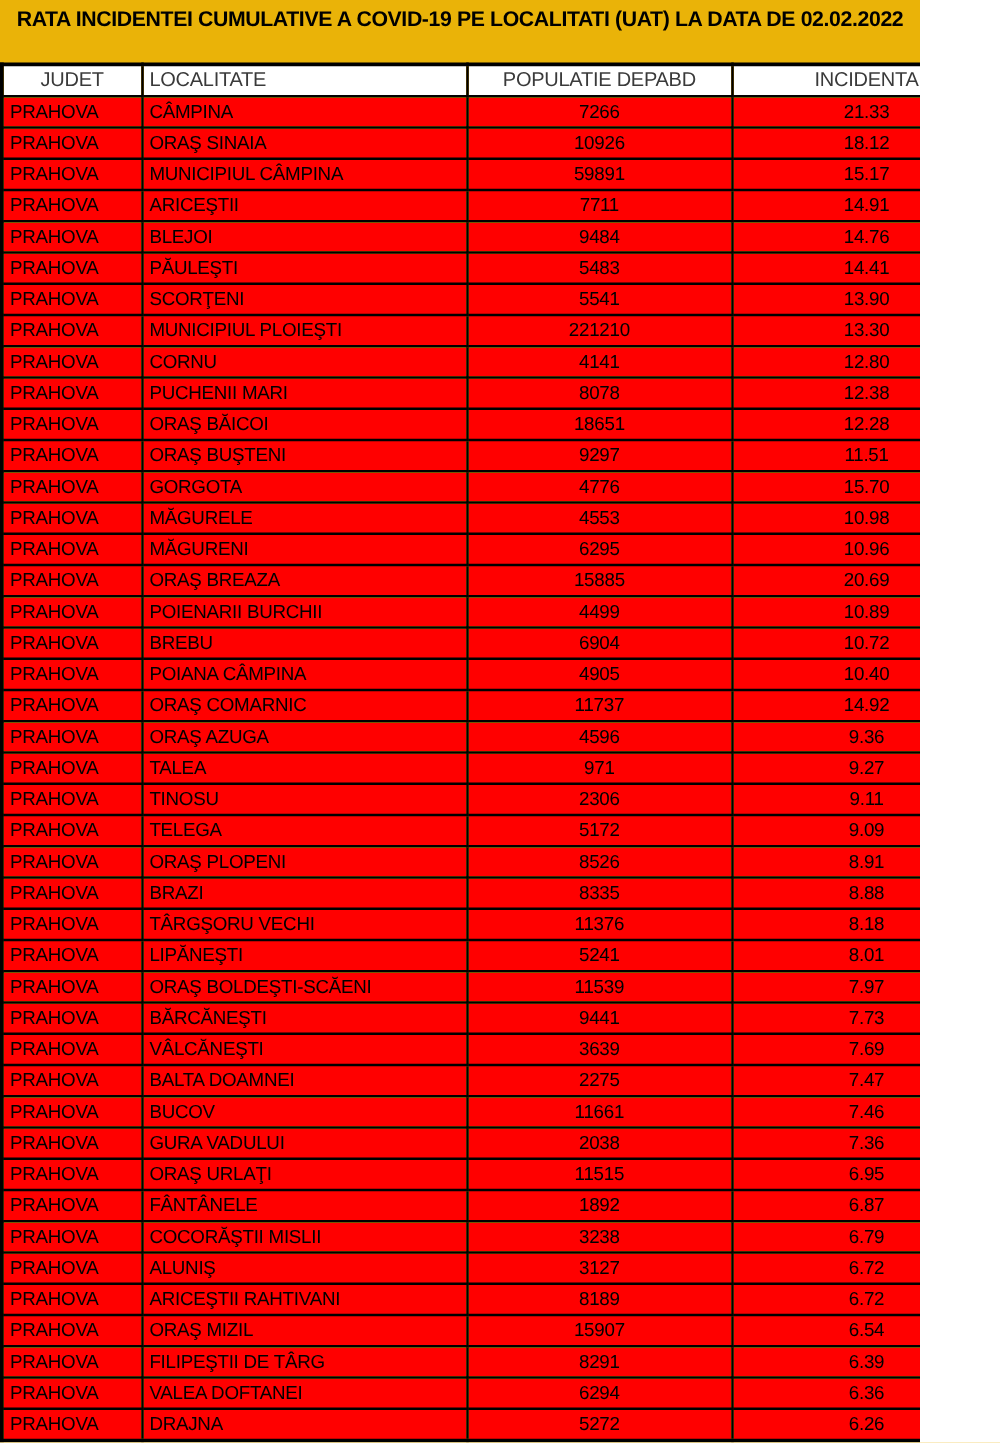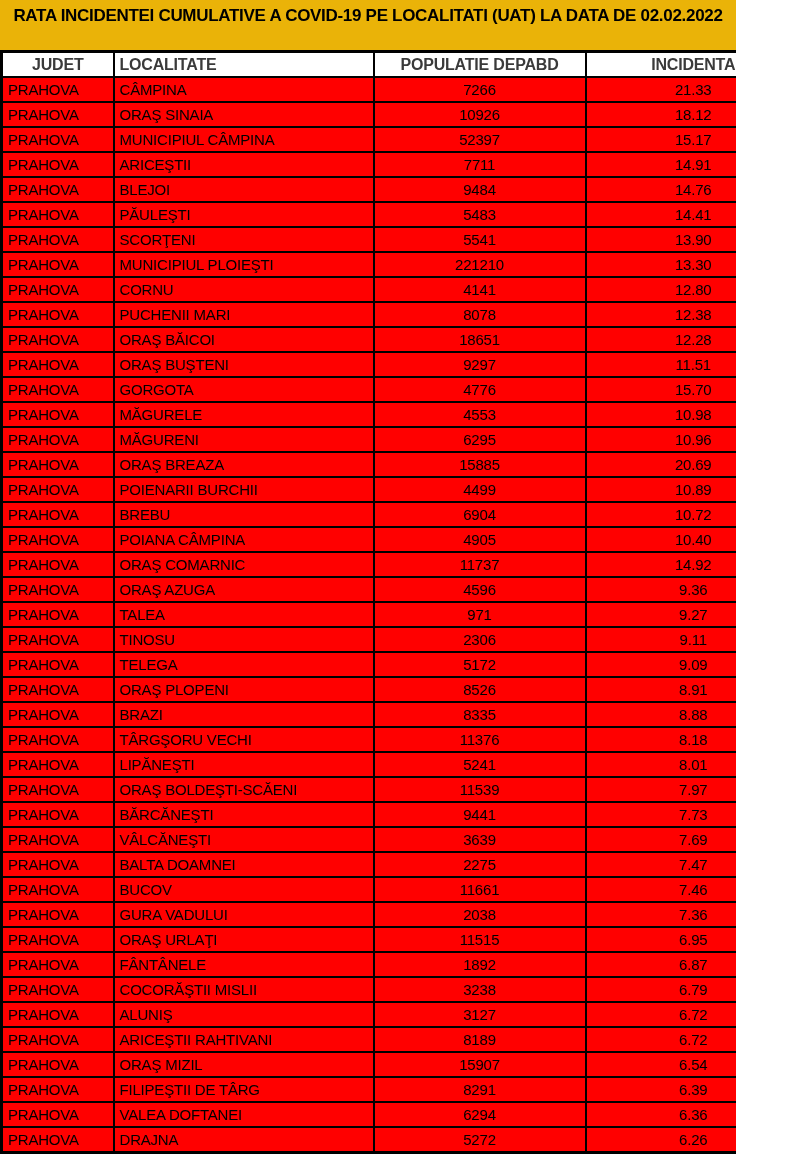--- a/index.html
+++ b/index.html
@@ -21,21 +21,21 @@
     table-layout:fixed;
     border:3px solid #000000;
   }
   col.w-judet{width:112px;}
   col.w-localitate{width:260px;}
   col.w-populatie{width:212px;}
   col.w-incidenta{width:216px;}
   th{
     background:#ffffff;
     color:#3a3a3a;
-    font-weight:bold;
+    font-weight:normal;
     font-size:16px;
     height:23px;
     line-height:23px;
     border:2px solid #000000;
     padding:0 5px;
     letter-spacing:-0.2px;
     overflow:hidden;
     white-space:nowrap;
   }
   td{
@@ -83,21 +83,21 @@
         </tr>
         <tr>
           <td class="align-left">PRAHOVA</td>
           <td class="align-left">ORAŞ SINAIA</td>
           <td class="align-center">10926</td>
           <td class="align-center">18.12</td>
         </tr>
         <tr>
           <td class="align-left">PRAHOVA</td>
           <td class="align-left">MUNICIPIUL CÂMPINA</td>
-          <td class="align-center">52397</td>
+          <td class="align-center">59891</td>
           <td class="align-center">15.17</td>
         </tr>
         <tr>
           <td class="align-left">PRAHOVA</td>
           <td class="align-left">ARICEŞTII</td>
           <td class="align-center">7711</td>
           <td class="align-center">14.91</td>
         </tr>
         <tr>
           <td class="align-left">PRAHOVA</td>

